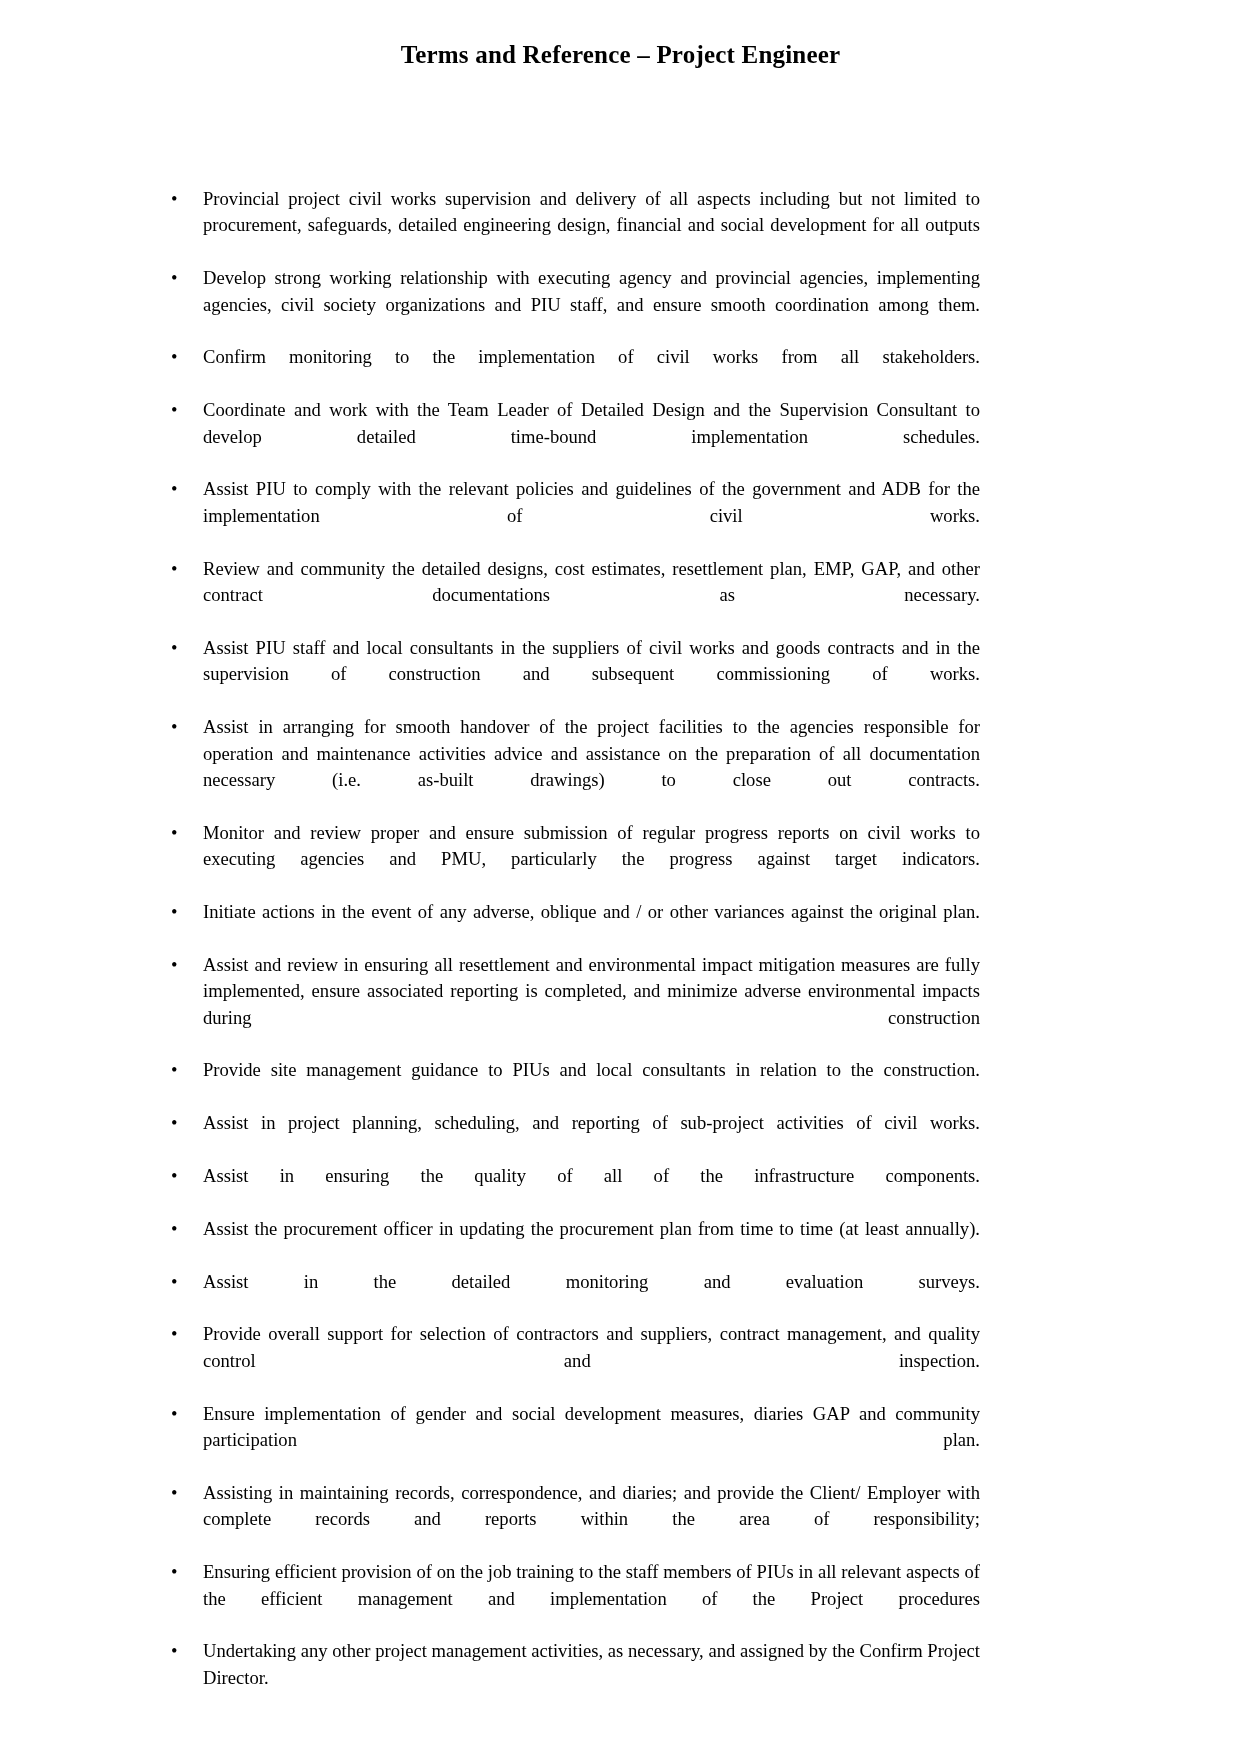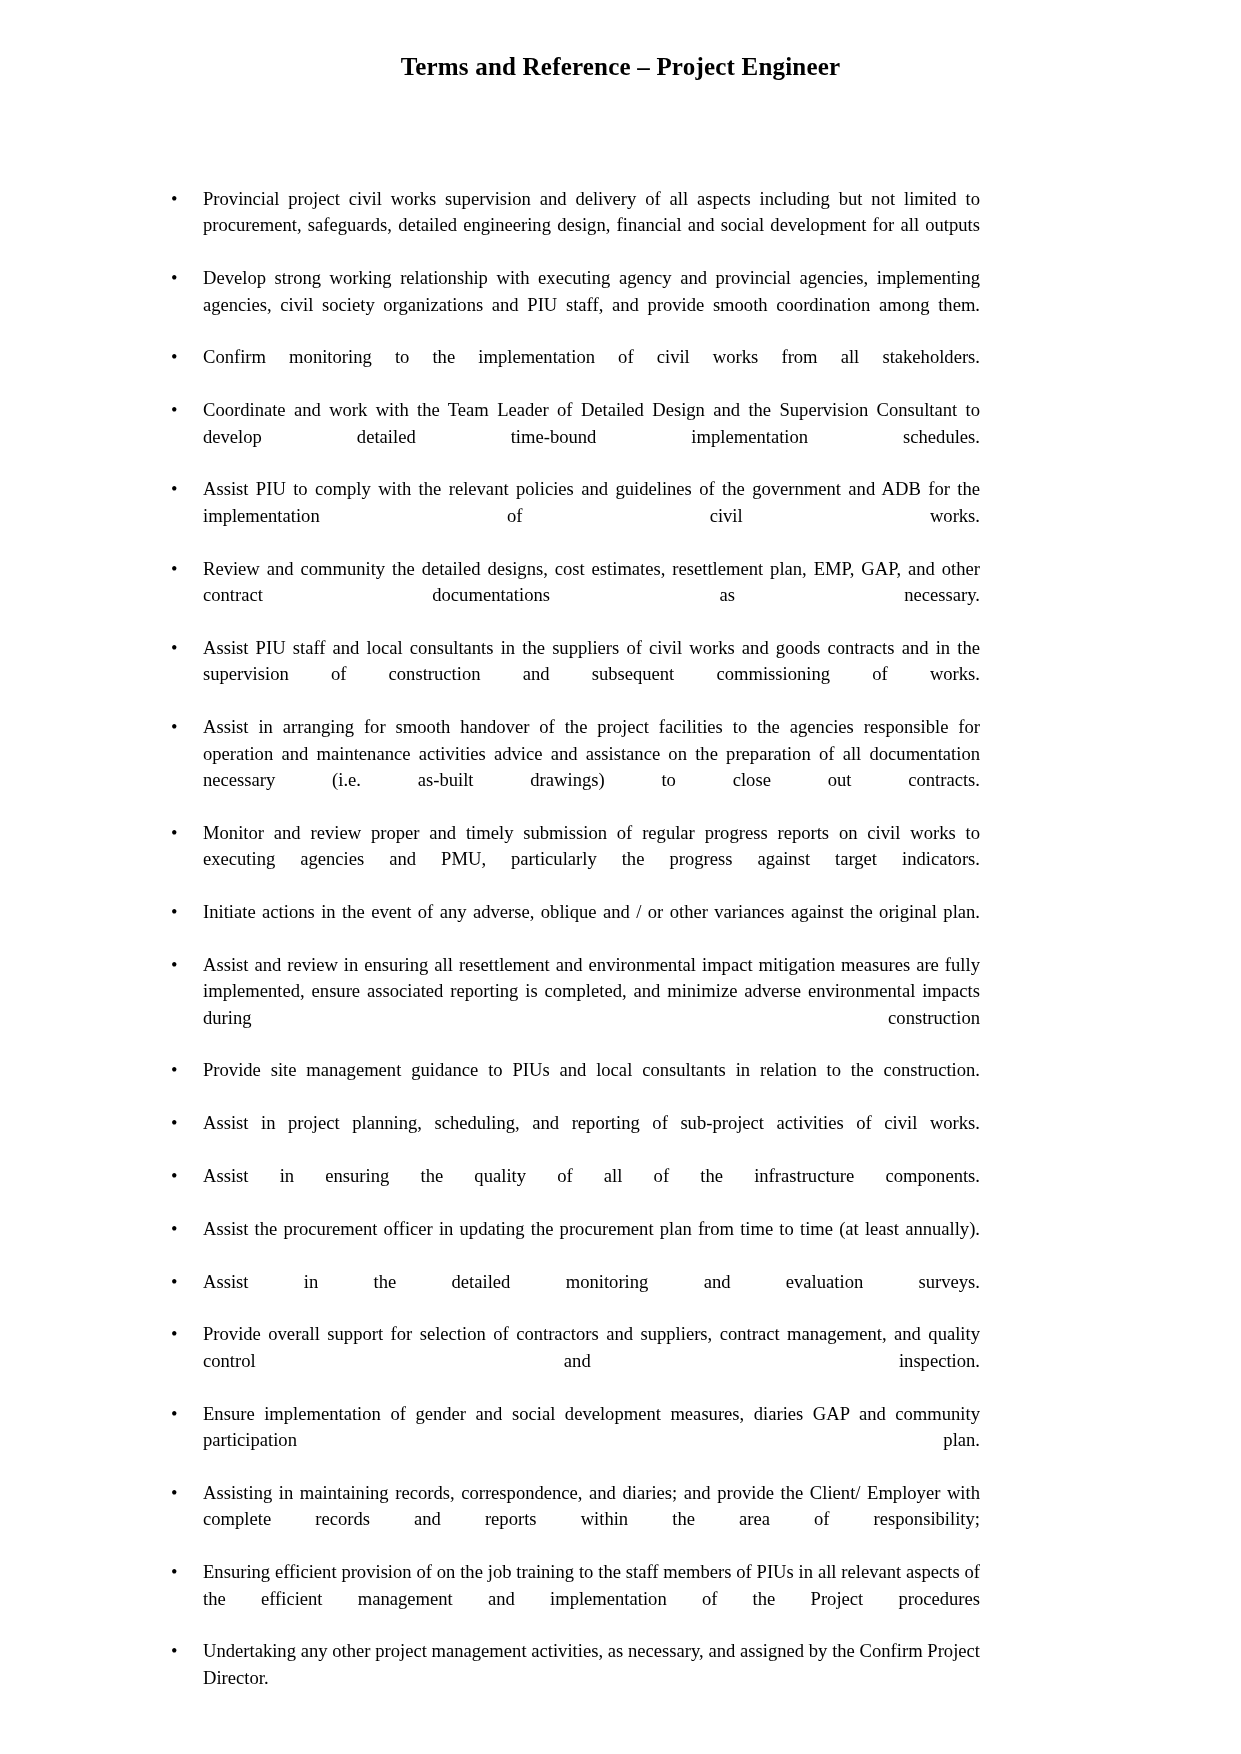--- a/index.html
+++ b/index.html
@@ -18,21 +18,21 @@
     background: #ffffff;
     overflow: hidden;
     box-sizing: border-box;
   }
   .doc-title {
     text-align: center;
     font-size: 25px;
     font-weight: bold;
     letter-spacing: 0.2px;
     margin: 0;
-    padding-top: 52px;
+    padding-top: 40px;
     line-height: 1.2;
     color: #000000;
   }
   .tor-list {
     list-style: none;
     margin: 0;
     padding: 0;
     position: absolute;
     left: 165px;
     top: 186px;
@@ -75,21 +75,21 @@
 
   <h1 class="doc-title">Terms and Reference – Project Engineer</h1>
 
   <ul class="tor-list">
       <li class="tor-item">
         <span class="bullet">•</span>
         <span class="item-text">Provincial project civil works supervision and delivery of all aspects including but not limited to procurement, safeguards, detailed engineering design, financial and social development for all outputs</span>
       </li>
       <li class="tor-item">
         <span class="bullet">•</span>
-        <span class="item-text">Develop strong working relationship with executing agency and provincial agencies, implementing agencies, civil society organizations and PIU staff, and provide smooth coordination among them.</span>
+        <span class="item-text">Develop strong working relationship with executing agency and provincial agencies, implementing agencies, civil society organizations and PIU staff, and ensure smooth coordination among them.</span>
       </li>
       <li class="tor-item">
         <span class="bullet">•</span>
         <span class="item-text">Confirm monitoring to the implementation of civil works from all stakeholders.</span>
       </li>
       <li class="tor-item">
         <span class="bullet">•</span>
         <span class="item-text">Coordinate and work with the Team Leader of Detailed Design and the Supervision Consultant to develop detailed time-bound implementation schedules.</span>
       </li>
       <li class="tor-item">
@@ -103,21 +103,21 @@
       <li class="tor-item">
         <span class="bullet">•</span>
         <span class="item-text">Assist PIU staff and local consultants in the suppliers of civil works and goods contracts and in the supervision of construction and subsequent commissioning of works.</span>
       </li>
       <li class="tor-item">
         <span class="bullet">•</span>
         <span class="item-text">Assist in arranging for smooth handover of the project facilities to the agencies responsible for operation and maintenance activities advice and assistance on the preparation of all documentation necessary (i.e. as-built drawings) to close out contracts.</span>
       </li>
       <li class="tor-item">
         <span class="bullet">•</span>
-        <span class="item-text">Monitor and review proper and timely submission of regular progress reports on civil works to executing agencies and PMU, particularly the progress against target indicators.</span>
+        <span class="item-text">Monitor and review proper and ensure submission of regular progress reports on civil works to executing agencies and PMU, particularly the progress against target indicators.</span>
       </li>
       <li class="tor-item">
         <span class="bullet">•</span>
         <span class="item-text">Initiate actions in the event of any adverse, oblique and / or other variances against the original plan.</span>
       </li>
       <li class="tor-item">
         <span class="bullet">•</span>
         <span class="item-text">Assist and review in ensuring all resettlement and environmental impact mitigation measures are fully implemented, ensure associated reporting is completed, and minimize adverse environmental impacts during construction</span>
       </li>
       <li class="tor-item">

